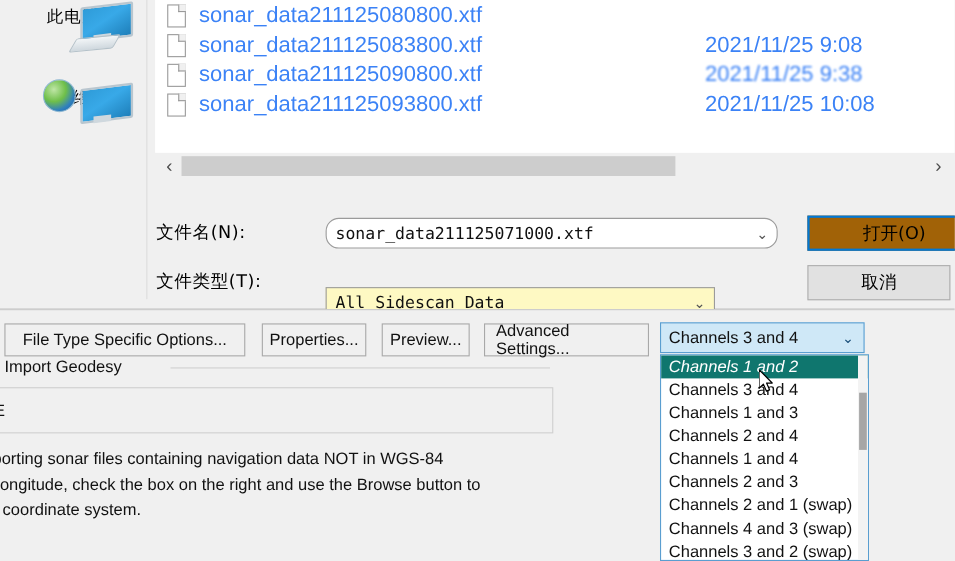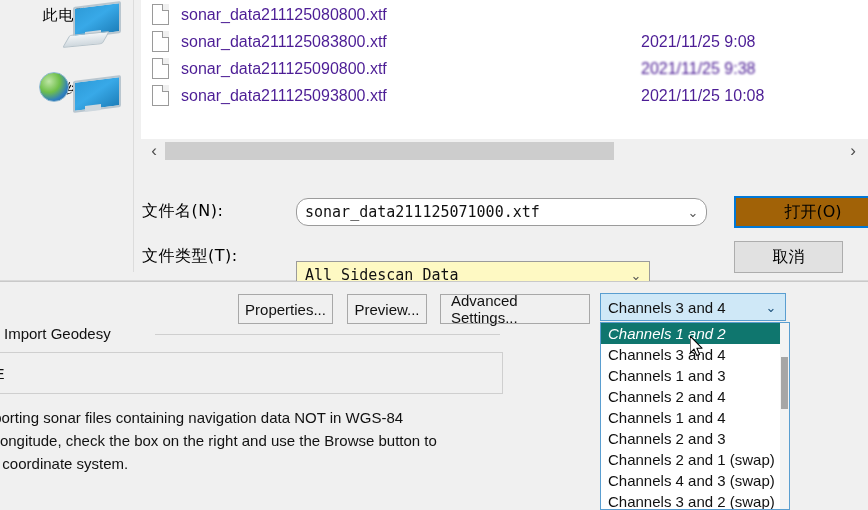--- a/index.html
+++ b/index.html
@@ -75,22 +75,22 @@
     position: absolute;
     left: 141px; top: -26px; width: 727px; height: 165px;
     background: #ffffff;
     overflow: hidden;
   }
   .file-row {
     position: relative;
     height: 27px;
     display: flex;
     align-items: center;
-    font-size: 16px;
-    color: #4c1d95;
+    font-size: 20px;
+    color: #3b82f6;
   }
   .file-icon {
     position: relative;
     flex: 0 0 auto;
     width: 15px; height: 19px;
     margin: 0 12px 0 11px;
     background: #fff;
     border: 1px solid #9a9a9a;
   }
   .file-icon:after {
@@ -162,21 +162,21 @@
     font-family: "DejaVu Sans", sans-serif;
     display: flex; align-items: center; justify-content: center;
     color: #000;
   }
   #open-button {
     left: 734px; top: 196px; width: 158px; height: 32px;
     background: #a16207;
     border: 2px solid #0078d7;
   }
   #cancel-button {
-    left: 734px; top: 241px; width: 109px; height: 32px;
+    left: 734px; top: 241px; width: 130px; height: 32px;
     background: #e1e1e1;
     border: 1px solid #adadad;
   }
 
   
   #options-panel {
     position: absolute;
     left: 0; top: 281px; width: 868px; height: 229px;
     background: #f0f0f0;
     border-top: 1px solid #c9c9c9;
@@ -374,20 +374,21 @@
       <span class="caret">⌄</span>
     </div>
 
     <div class="dlg-btn" id="open-button">打开(O)</div>
     <div class="dlg-btn" id="cancel-button">取消</div>
 
   </div>
 
   <div id="options-panel">
 
+    <div class="opt-btn" id="btn-file-type-options">File Type Specific Options...</div>
     <div class="opt-btn" id="btn-properties">Properties...</div>
     <div class="opt-btn" id="btn-preview">Preview...</div>
     <div class="opt-btn" id="btn-advanced">Advanced Settings...</div>
 
     <div id="geodesy-group">
       <span id="geodesy-legend">Import Geodesy</span>
       <span id="geodesy-rule"></span>
       <div id="geodesy-field">
         <span>UTM120E</span>
       </div>

